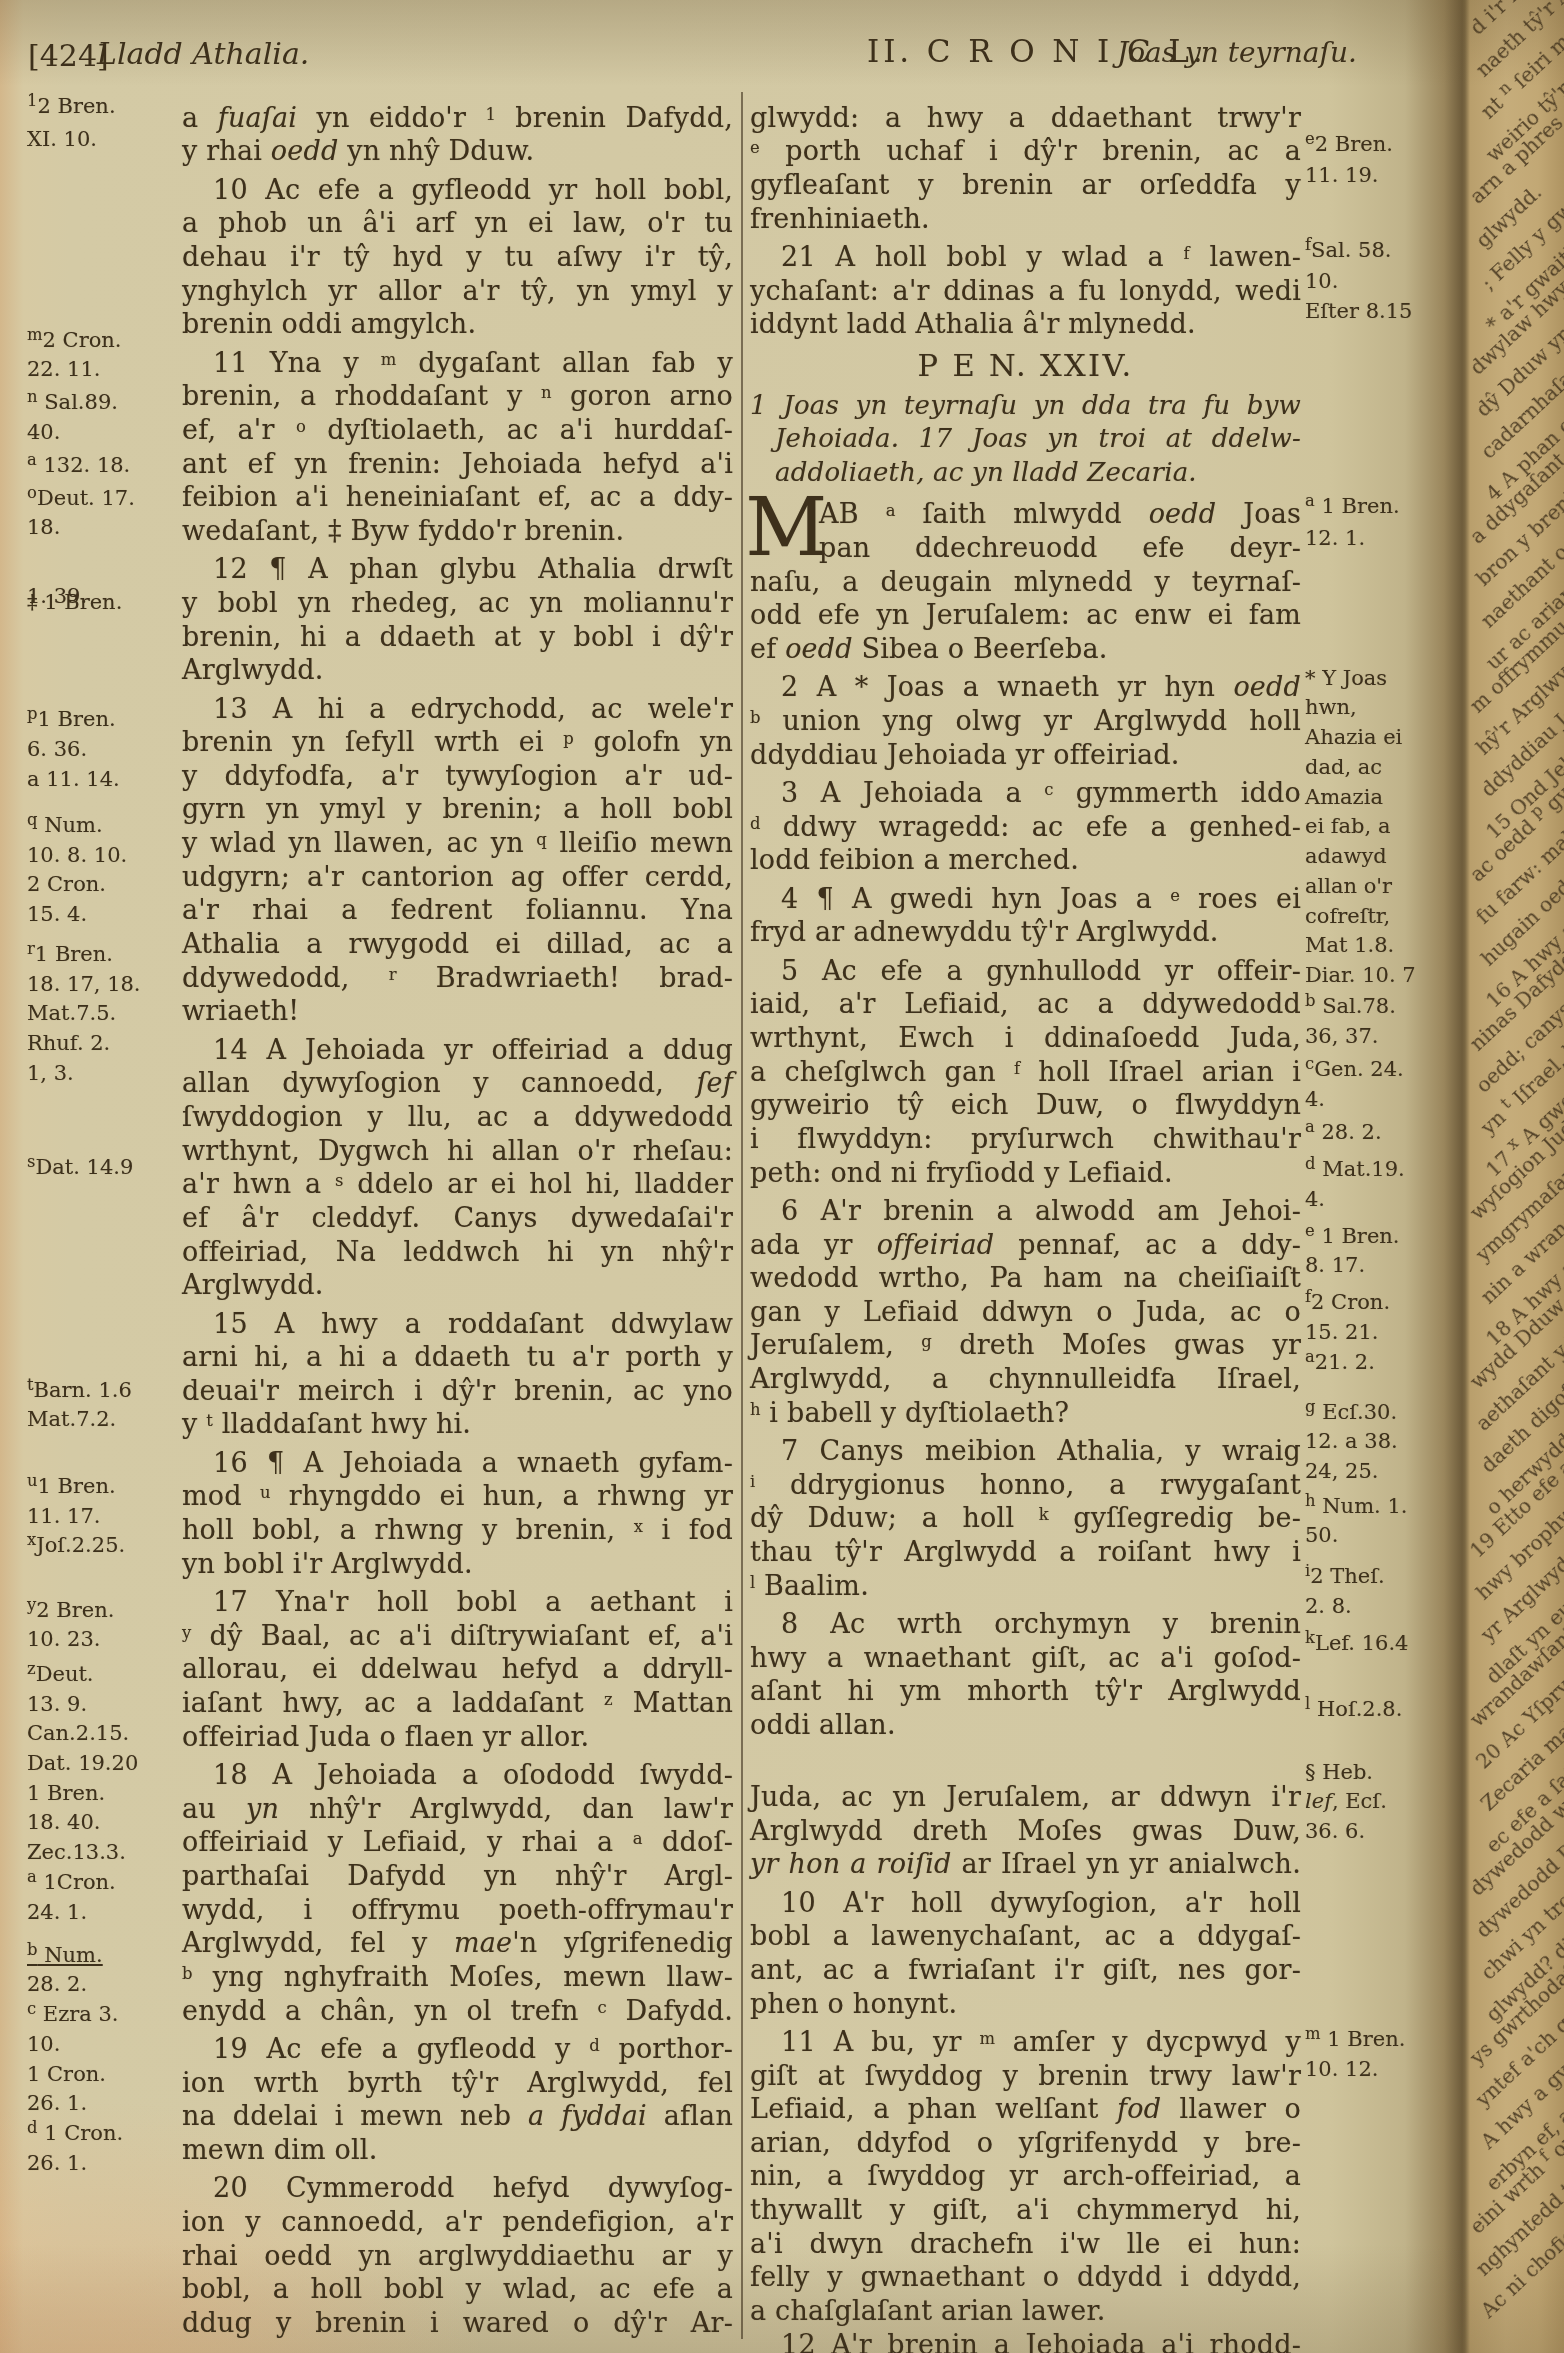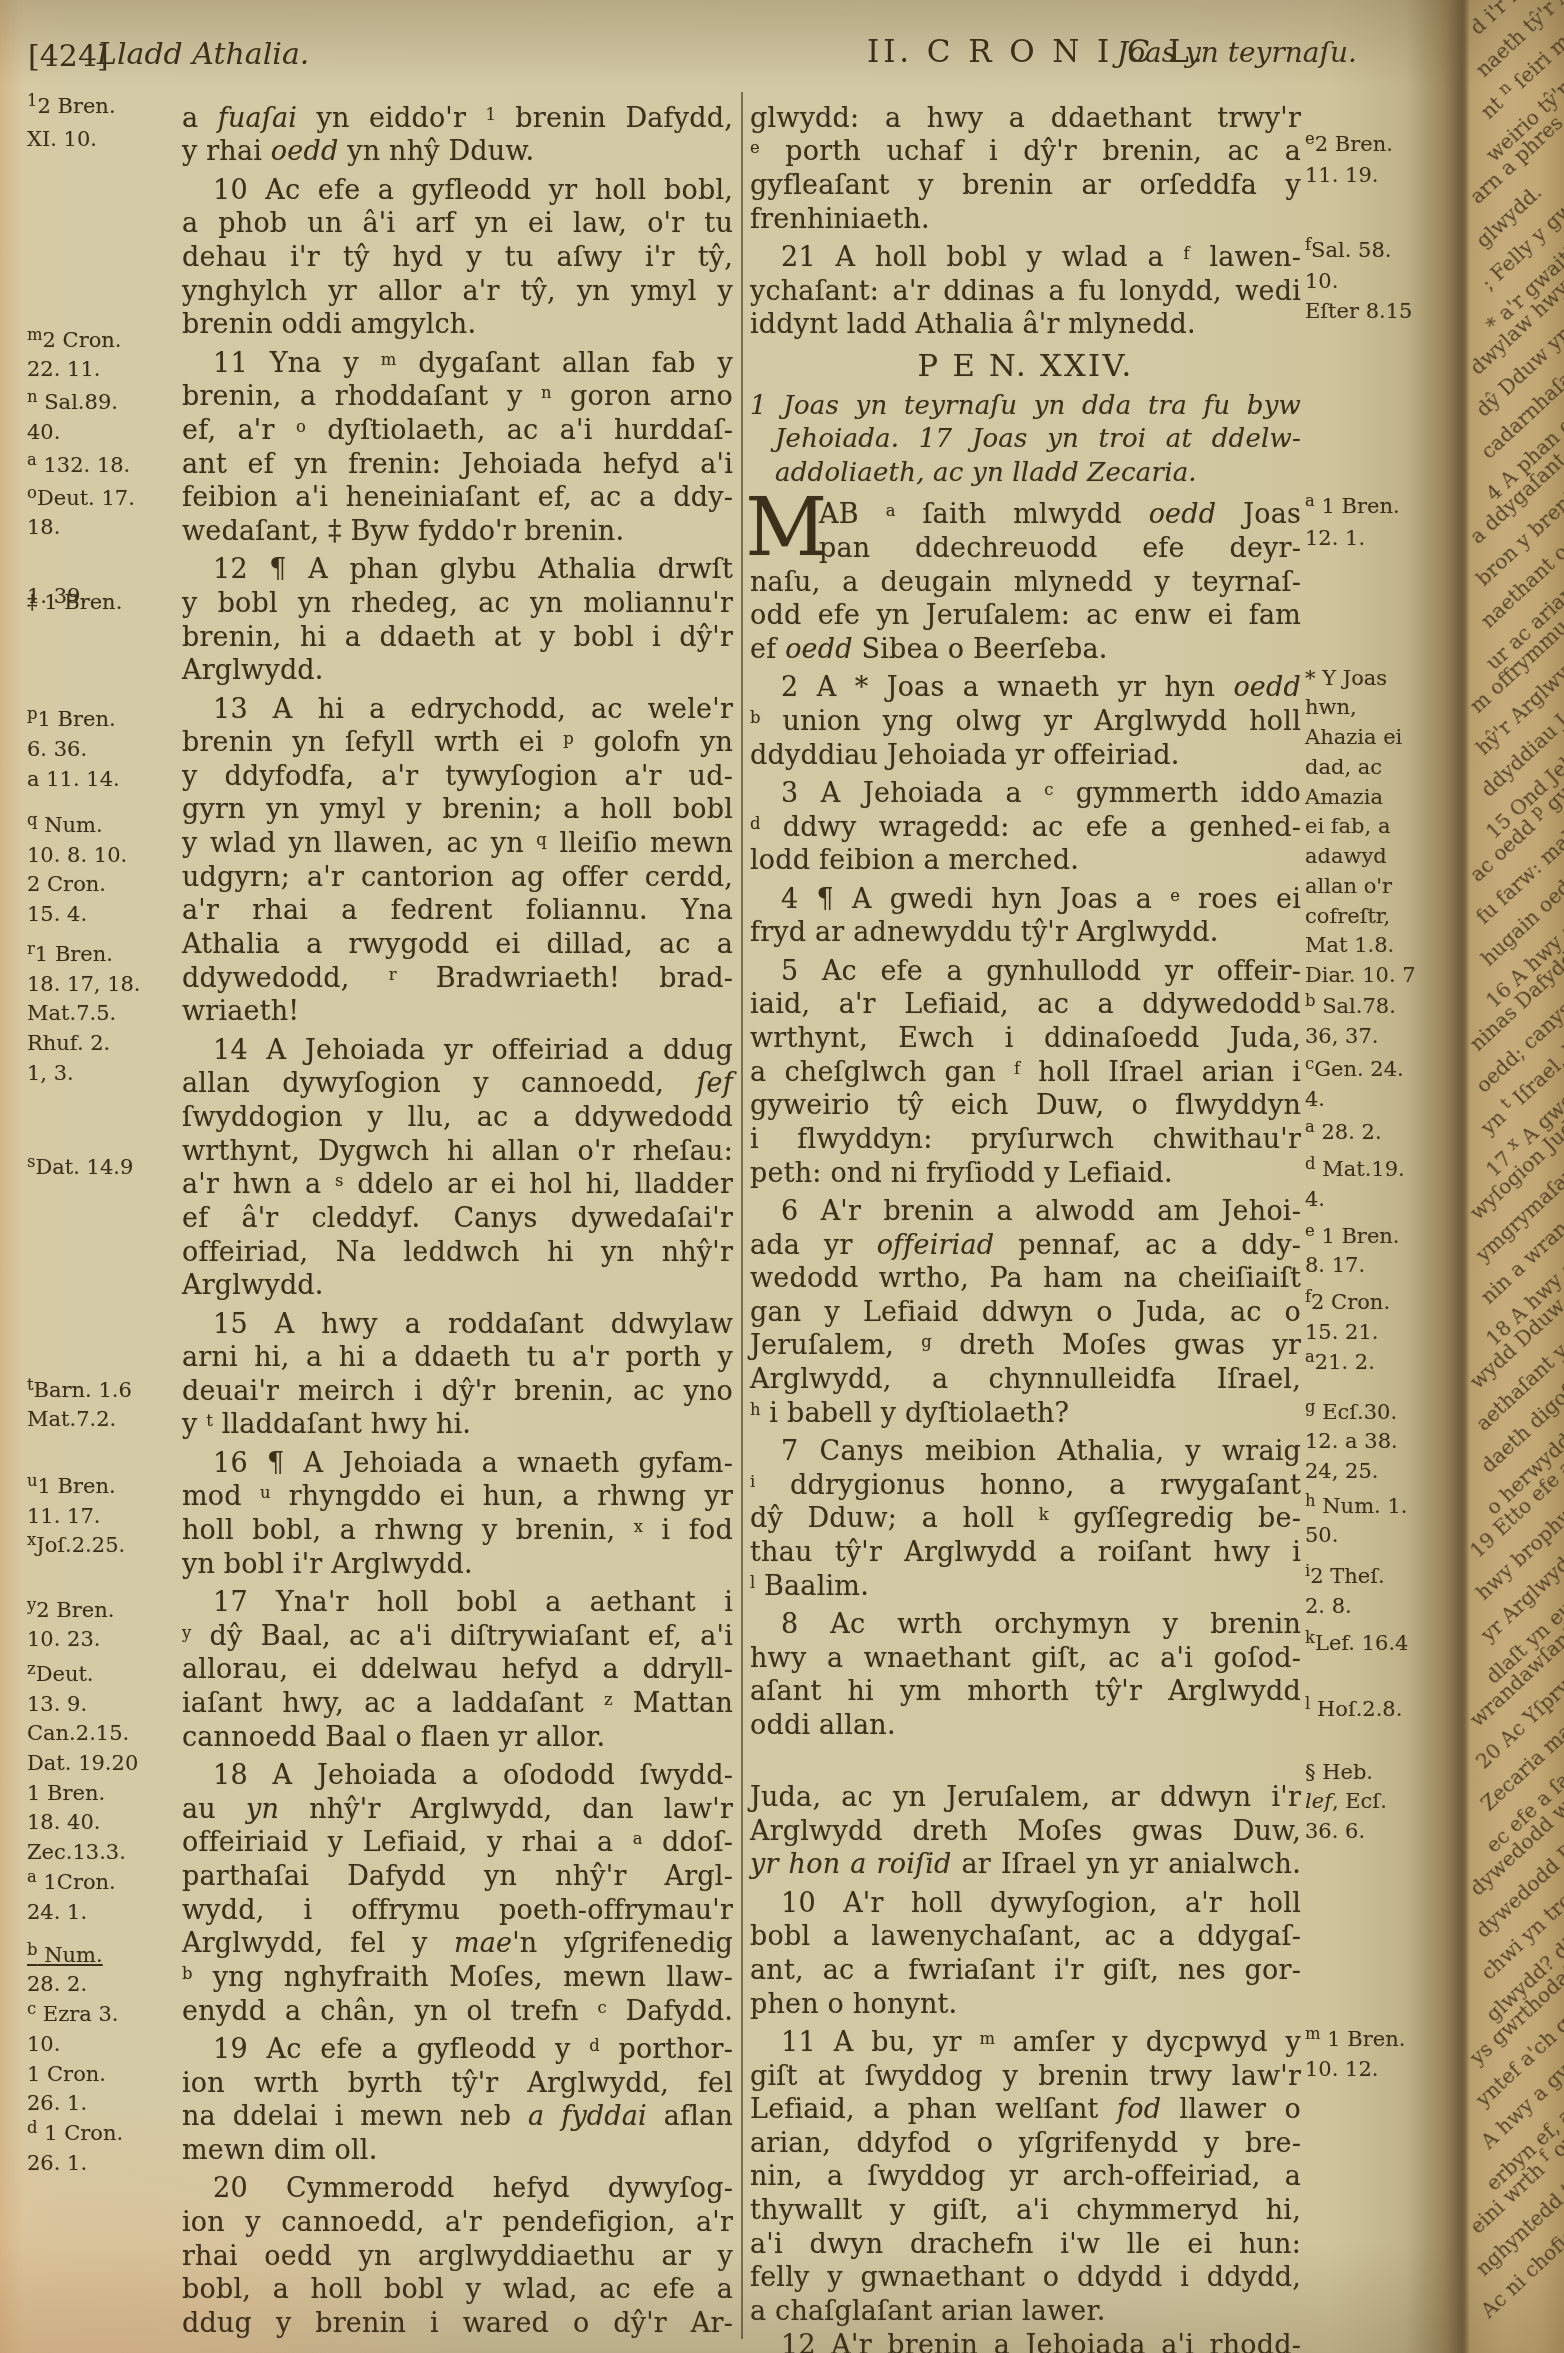--- a/index.html
+++ b/index.html
@@ -143,21 +143,21 @@
       <div class="tl j" style="top: 1375px;">deuai'r meirch i dŷ'r brenin, ac yno</div>
       <div class="tl l" style="top: 1408px;">y <sup>t</sup> lladdaſant hwy hi.</div>
       <div class="tl j i" style="top: 1447px;">16 ¶ A Jehoiada a wnaeth gyfam-</div>
       <div class="tl j" style="top: 1480px;">mod <sup>u</sup> rhyngddo ei hun, a rhwng yr</div>
       <div class="tl j" style="top: 1514px;">holl bobl, a rhwng y brenin, <sup>x</sup> i fod</div>
       <div class="tl l" style="top: 1548px;">yn bobl i'r Arglwydd.</div>
       <div class="tl j i" style="top: 1586px;">17 Yna'r holl bobl a aethant i</div>
       <div class="tl j" style="top: 1620px;"><sup>y</sup> dŷ Baal, ac a'i diſtrywiaſant ef, a'i</div>
       <div class="tl j" style="top: 1653px;">allorau, ei ddelwau hefyd a ddryll-</div>
       <div class="tl j" style="top: 1687px;">iaſant hwy, ac a laddaſant <sup>z</sup> Mattan</div>
-      <div class="tl l" style="top: 1721px;">cannoedd Baal o flaen yr allor.</div>
+      <div class="tl l" style="top: 1721px;">offeiriad Juda o flaen yr allor.</div>
       <div class="tl j i" style="top: 1759px;">18 A Jehoiada a oſododd ſwydd-</div>
       <div class="tl j" style="top: 1793px;">au <i>yn</i> nhŷ'r Arglwydd, dan law'r</div>
       <div class="tl j" style="top: 1826px;">offeiriaid y Lefiaid, y rhai a <sup>a</sup> ddoſ-</div>
       <div class="tl j" style="top: 1860px;">parthaſai Dafydd yn nhŷ'r Argl-</div>
       <div class="tl j" style="top: 1894px;">wydd, i offrymu poeth-offrymau'r</div>
       <div class="tl j" style="top: 1927px;">Arglwydd, fel y <i>mae</i>'n yſgrifenedig</div>
       <div class="tl j" style="top: 1961px;"><sup>b</sup> yng nghyfraith Moſes, mewn llaw-</div>
       <div class="tl j" style="top: 1995px;">enydd a chân, yn ol trefn <sup>c</sup> Dafydd.</div>
       <div class="tl j i" style="top: 2033px;">19 Ac efe a gyfleodd y <sup>d</sup> porthor-</div>
       <div class="tl j" style="top: 2067px;">ion wrth byrth tŷ'r Arglwydd, fel</div>

